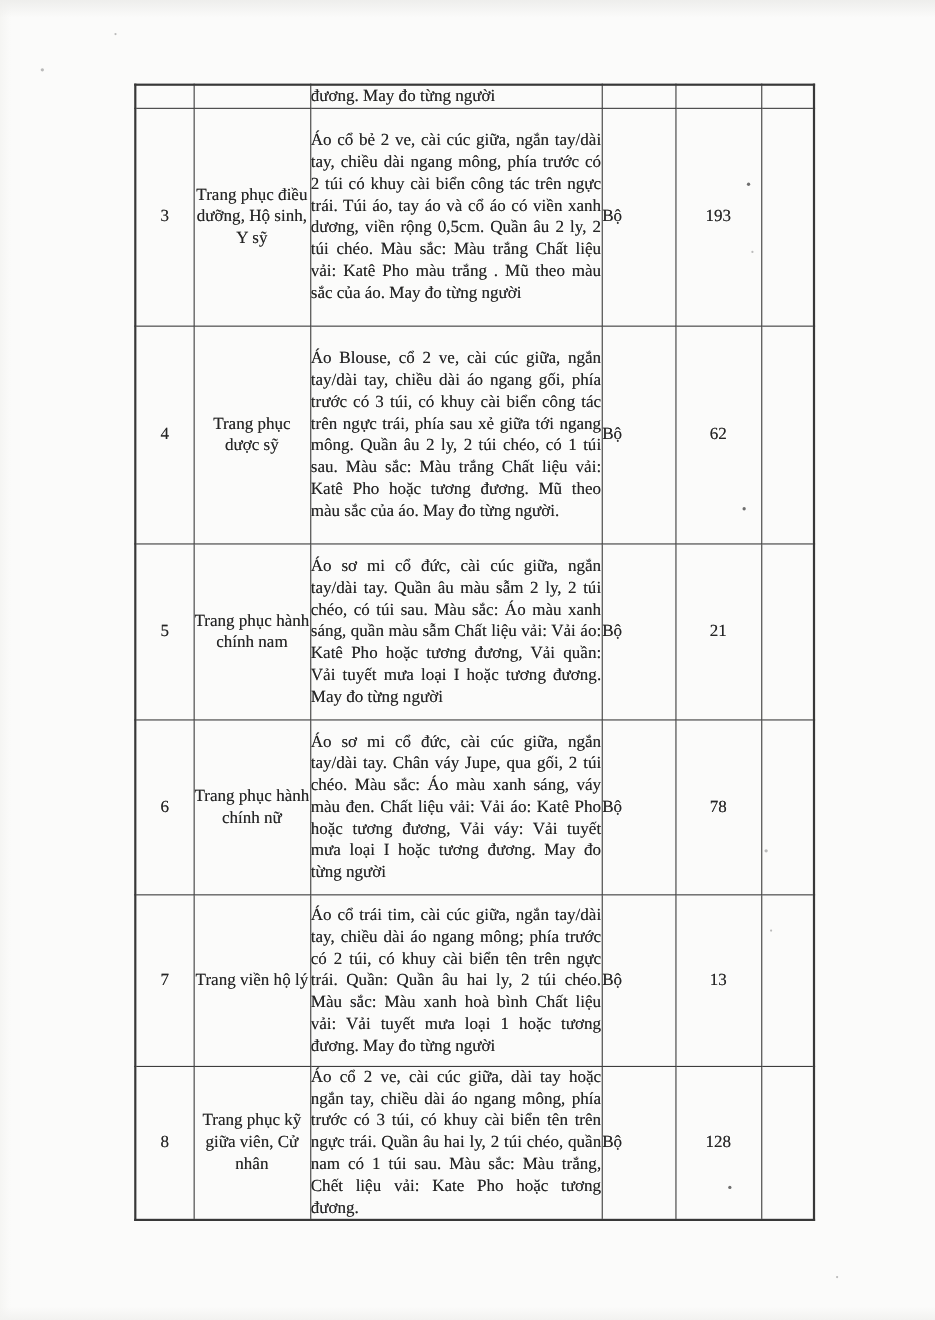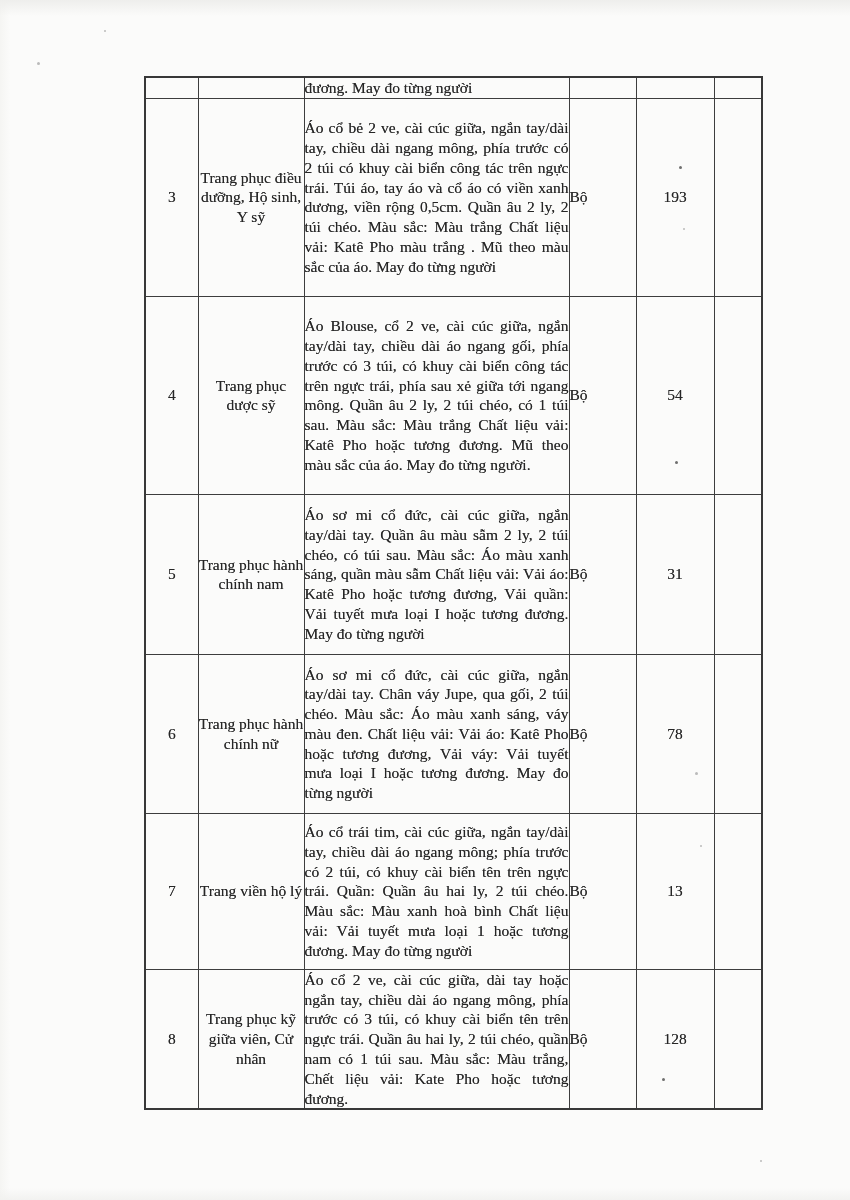--- a/index.html
+++ b/index.html
@@ -11,21 +11,21 @@
   .page{
     position:relative;width:850px;height:1200px;
     background:
       linear-gradient(180deg,#eeeeec 0px,rgba(238,238,236,0) 16px),
       linear-gradient(0deg,#f2f2f0 0px,rgba(242,242,240,0) 12px),
       linear-gradient(90deg,#f5f5f3 0px,rgba(245,245,243,0) 10px),
       #fbfbfa;
     color:#262626;
   }
   table.doc-table{
-    position:absolute;left:144px;top:76px;
+    position:absolute;left:122px;top:76px;
     width:617px;border-collapse:collapse;table-layout:fixed;
     font-size:15.5px;line-height:19.8px;
   }
   table.doc-table td{
     border:1.5px solid #3d3d3d;
     padding:0;
     overflow:hidden;
     vertical-align:middle;
     color:#262626;
     text-shadow:0 0 0.5px rgba(45,45,45,0.65);
@@ -85,30 +85,30 @@
         <td class="c-unit">Bộ</td>
         <td class="c-qty">193</td>
         <td class="c-note"></td>
       </tr>
 
       <tr class="r-4">
         <td class="c-no">4</td>
         <td class="c-name">Trang phục dược sỹ</td>
         <td class="c-desc">Áo Blouse, cổ 2 ve, cài cúc giữa, ngắn tay/dài tay, chiều dài áo ngang gối, phía trước có 3 túi, có khuy cài biển công tác trên ngực trái, phía sau xẻ giữa tới ngang mông. Quần âu 2 ly, 2 túi chéo, có 1 túi sau. Màu sắc: Màu trắng Chất liệu vải: Katê Pho hoặc tương đương. Mũ theo màu sắc của áo. May đo từng người.</td>
         <td class="c-unit">Bộ</td>
-        <td class="c-qty">54</td>
+        <td class="c-qty">62</td>
         <td class="c-note"></td>
       </tr>
 
       <tr class="r-5">
         <td class="c-no">5</td>
         <td class="c-name">Trang phục hành chính nam</td>
         <td class="c-desc">Áo sơ mi cổ đức, cài cúc giữa, ngắn tay/dài tay. Quần âu màu sẫm 2 ly, 2 túi chéo, có túi sau. Màu sắc: Áo màu xanh sáng, quần màu sẫm Chất liệu vải: Vải áo: Katê Pho hoặc tương đương, Vải quần: Vải tuyết mưa loại I hoặc tương đương. May đo từng người</td>
         <td class="c-unit">Bộ</td>
-        <td class="c-qty">31</td>
+        <td class="c-qty">21</td>
         <td class="c-note"></td>
       </tr>
 
       <tr class="r-6">
         <td class="c-no">6</td>
         <td class="c-name">Trang phục hành chính nữ</td>
         <td class="c-desc">Áo sơ mi cổ đức, cài cúc giữa, ngắn tay/dài tay. Chân váy Jupe, qua gối, 2 túi chéo. Màu sắc: Áo màu xanh sáng, váy màu đen. Chất liệu vải: Vải áo: Katê Pho hoặc tương đương, Vải váy: Vải tuyết mưa loại I hoặc tương đương. May đo từng người</td>
         <td class="c-unit">Bộ</td>
         <td class="c-qty">78</td>
         <td class="c-note"></td>

